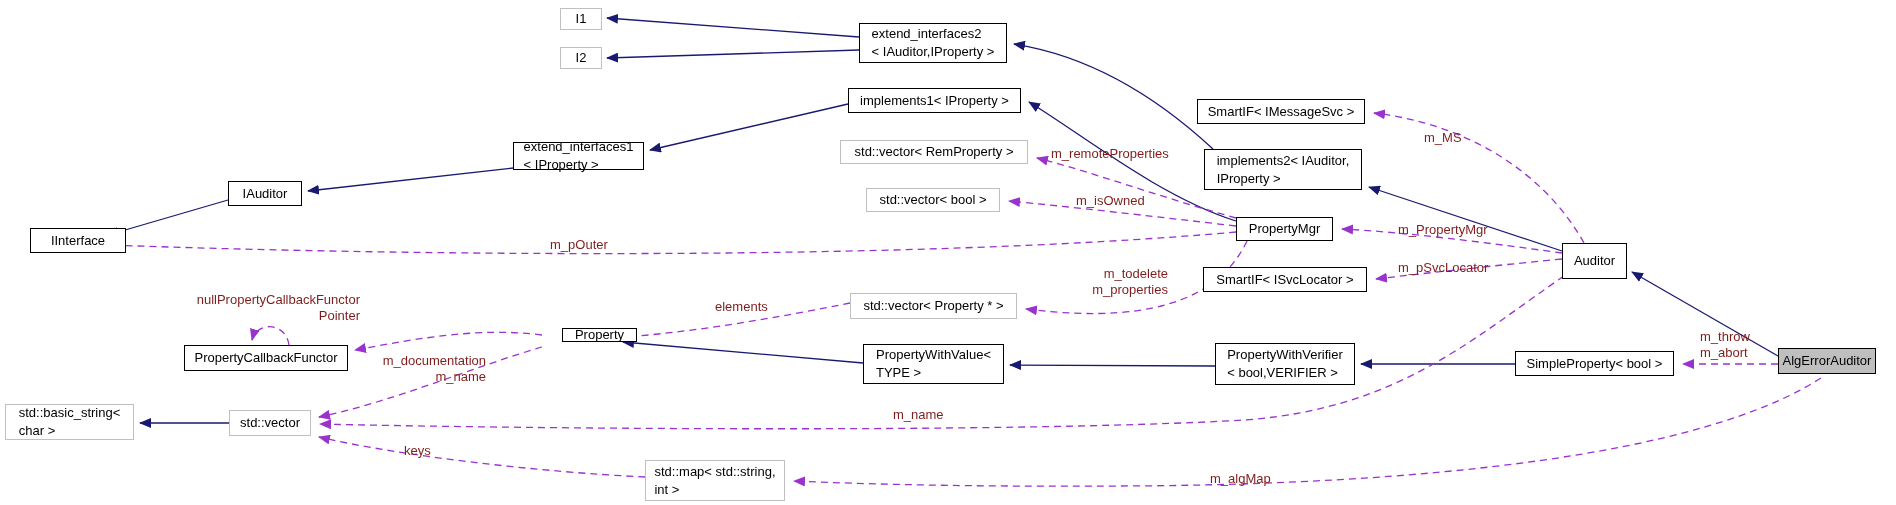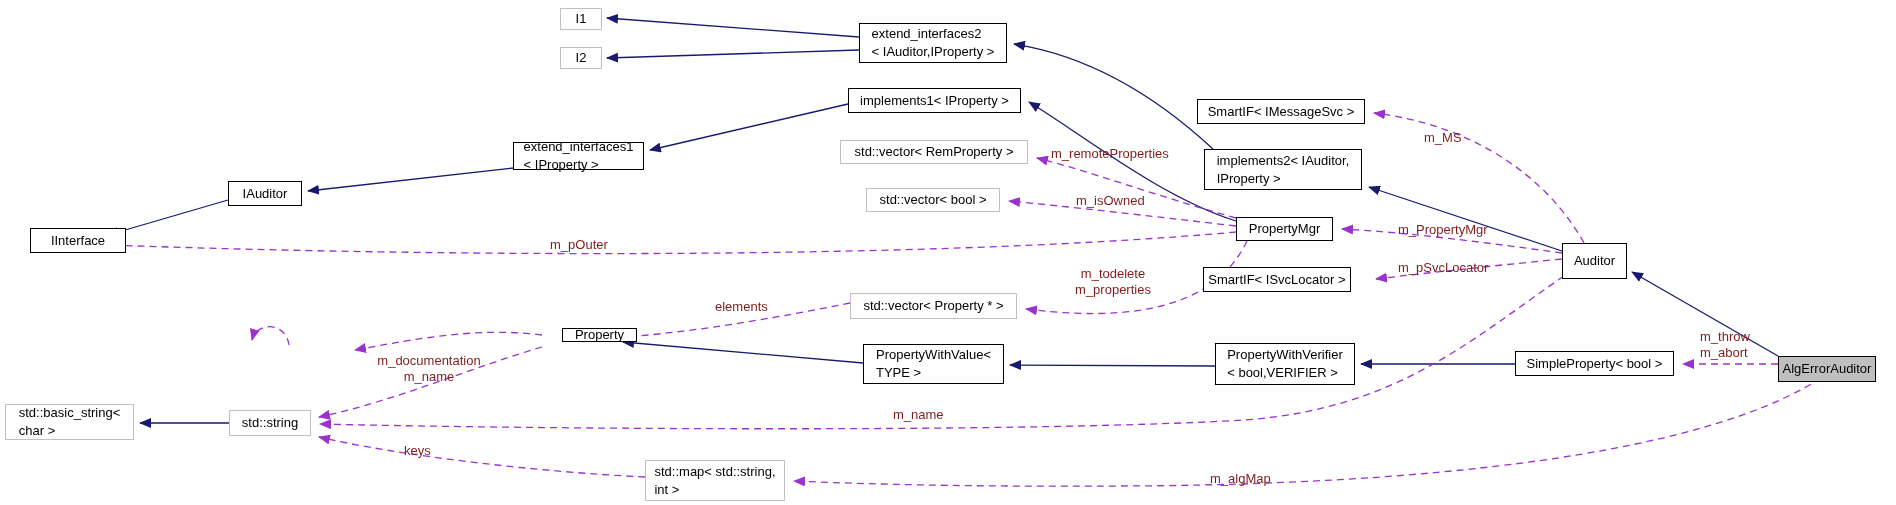--- a/index.html
+++ b/index.html
@@ -6,21 +6,21 @@
   .diagram{position:relative;width:1896px;height:505px;background:#fff;overflow:hidden;
            font-family:"Liberation Sans",sans-serif;}
   .edges{position:absolute;left:0;top:0;z-index:0;}
   .node{position:absolute;z-index:2;box-sizing:border-box;background:#fff;
         border:1.4px solid #000;display:flex;align-items:center;justify-content:center;
         font-size:13px;line-height:1.35;color:#000;white-space:pre-line;}
   .node.ext{border:1.2px solid #c0c0c0;}
   .node.current{background:#bfbfbf;border:1.4px solid #000;}
   .elabel{position:absolute;z-index:3;font-size:13px;line-height:1.25;color:#7f1d1d;
           white-space:pre-line;}
-  .elabel.c{text-align:center;}
+  .elabel.c{text-align:right;}
 </style>
 </head>
 <body>
 
 <div class="diagram">
 
   <svg class="edges" width="1896" height="505" viewBox="0 0 1896 505">
     <defs>
       <marker id="arrN" markerUnits="userSpaceOnUse" markerWidth="12" markerHeight="10" refX="11" refY="5" orient="auto">
         <path d="M0,0 L12,5 L0,10 Z" fill="#191970"></path>
@@ -73,45 +73,48 @@
   <div class="node ext" style="left:840px;top:140px;width:188px;height:24px">std::vector&lt; RemProperty &gt;</div>
   <div class="node ext" style="left:866px;top:188px;width:134px;height:24px">std::vector&lt; bool &gt;</div>
   <div class="node" style="left:513px;top:142px;width:131px;height:28px">extend_interfaces1
 &lt; IProperty &gt;</div>
   <div class="node" style="left:228px;top:181px;width:74px;height:25px">IAuditor</div>
   <div class="node" style="left:30px;top:228px;width:96px;height:25px">IInterface</div>
   <div class="node" style="left:1197px;top:99px;width:168px;height:25px">SmartIF&lt; IMessageSvc &gt;</div>
   <div class="node" style="left:1204px;top:149px;width:158px;height:41px">implements2&lt; IAuditor,
 IProperty &gt;</div>
   <div class="node" style="left:1236px;top:217px;width:97px;height:24px">PropertyMgr</div>
-  <div class="node" style="left:1203px;top:267px;width:148px;height:25px">SmartIF&lt; ISvcLocator &gt;</div>
+  <div class="node" style="left:1203px;top:267px;width:164px;height:25px">SmartIF&lt; ISvcLocator &gt;</div>
   <div class="node" style="left:1562px;top:243px;width:65px;height:36px">Auditor</div>
-  <div class="node current" style="left:1778px;top:356px;width:98px;height:26px">AlgErrorAuditor</div>
+  <div class="node current" style="left:1778px;top:348px;width:98px;height:26px">AlgErrorAuditor</div>
   <div class="node" style="left:1515px;top:351px;width:159px;height:25px">SimpleProperty&lt; bool &gt;</div>
   <div class="node" style="left:1215px;top:343px;width:140px;height:42px">PropertyWithVerifier
 &lt; bool,VERIFIER &gt;</div>
   <div class="node" style="left:863px;top:344px;width:141px;height:40px">PropertyWithValue&lt;
 TYPE &gt;</div>
   <div class="node" style="left:562px;top:328px;width:75px;height:14px">Property</div>
-  <div class="node ext" style="left:229px;top:410px;width:82px;height:26px">std::string</div>
+  <div class="node" style="left:184px;top:345px;width:164px;height:26px">PropertyCallbackFunctor</div>
+  <div class="node ext" style="left:229px;top:410px;width:82px;height:26px">std::vector</div>
   <div class="node ext" style="left:5px;top:404px;width:129px;height:36px">std::basic_string&lt;
 char &gt;</div>
   <div class="node ext" style="left:850px;top:293px;width:167px;height:26px">std::vector&lt; Property * &gt;</div>
   <div class="node ext" style="left:645px;top:460px;width:140px;height:41px">std::map&lt; std::string,
 int &gt;</div>
 
   <div class="elabel" style="left:1424px;top:130px">m_MS</div>
   <div class="elabel" style="left:1051px;top:146px">m_remoteProperties</div>
   <div class="elabel" style="left:1076px;top:193px">m_isOwned</div>
   <div class="elabel" style="left:550px;top:237px">m_pOuter</div>
   <div class="elabel" style="left:1398px;top:222px">m_PropertyMgr</div>
   <div class="elabel" style="left:1398px;top:260px">m_pSvcLocator</div>
   <div class="elabel c" style="left:1058px;top:266px;width:110px">m_todelete
 m_properties</div>
   <div class="elabel" style="left:715px;top:299px">elements</div>
+  <div class="elabel c" style="left:180px;top:292px;width:180px">nullPropertyCallbackFunctor
+Pointer</div>
   <div class="elabel c" style="left:372px;top:353px;width:114px">m_documentation
 m_name</div>
   <div class="elabel" style="left:893px;top:407px">m_name</div>
   <div class="elabel" style="left:404px;top:443px">keys</div>
   <div class="elabel" style="left:1210px;top:471px">m_algMap</div>
   <div class="elabel" style="left:1700px;top:329px">m_throw
 m_abort</div>
 
 </div>
 

